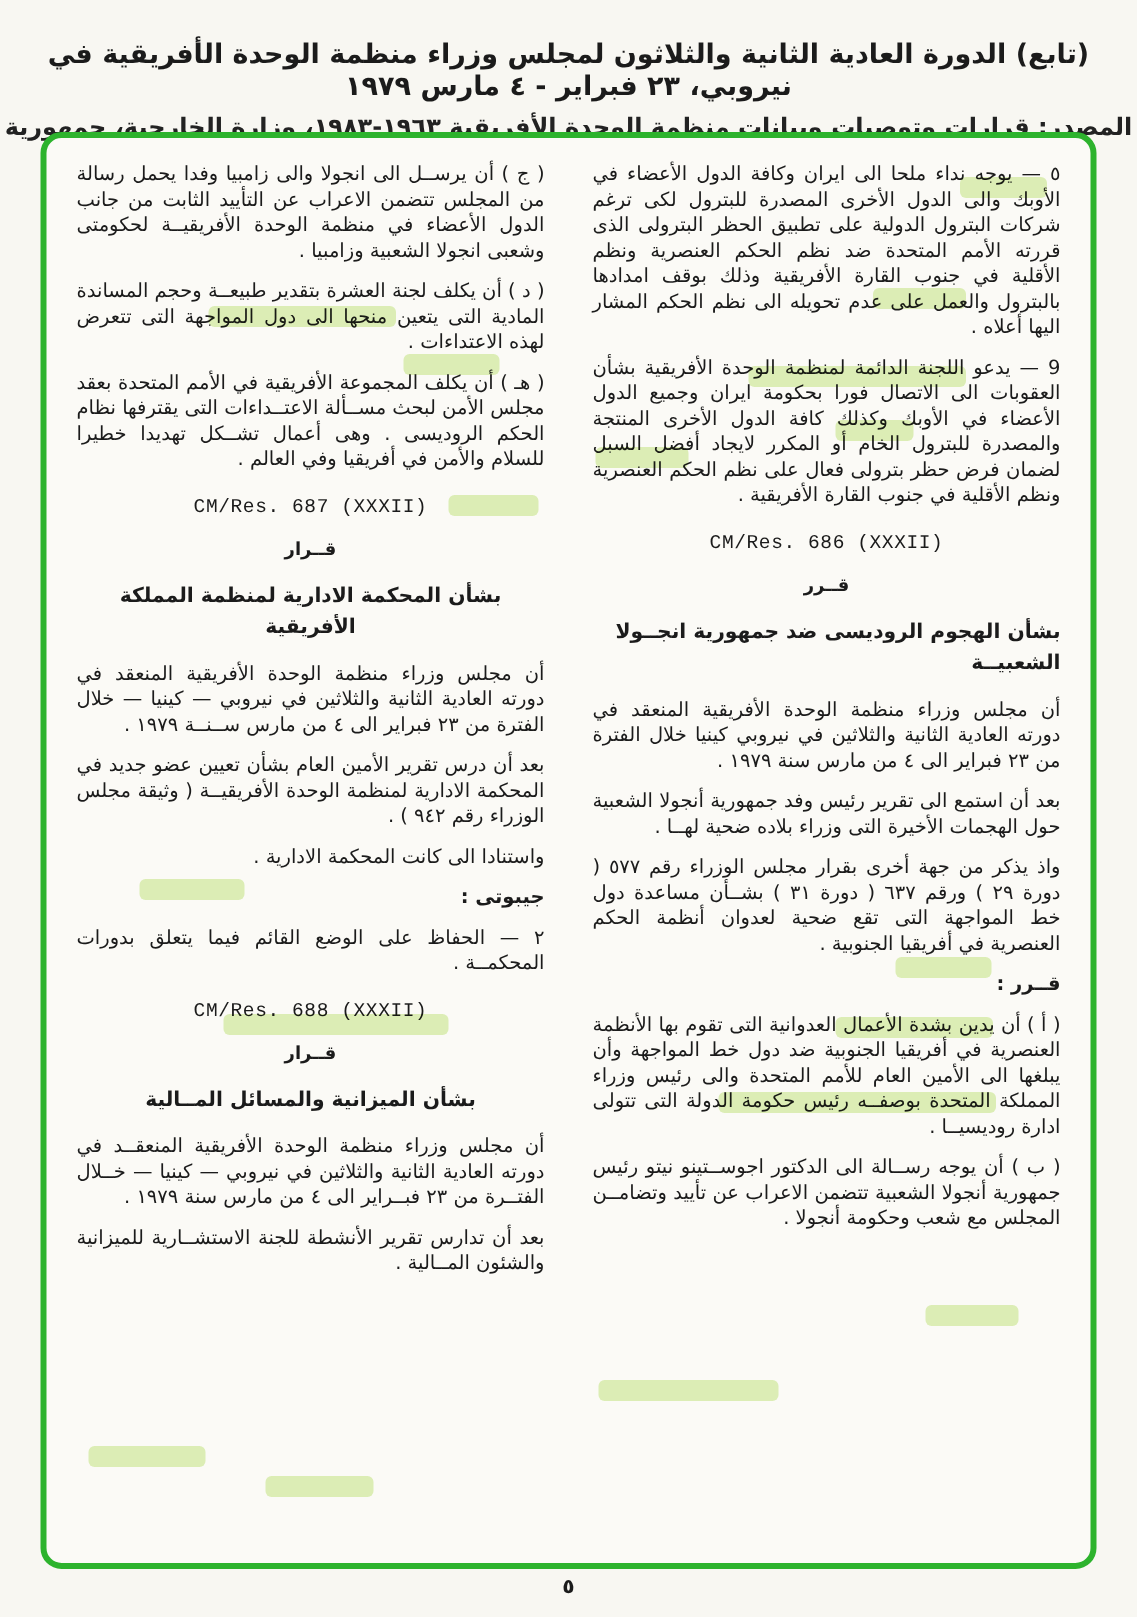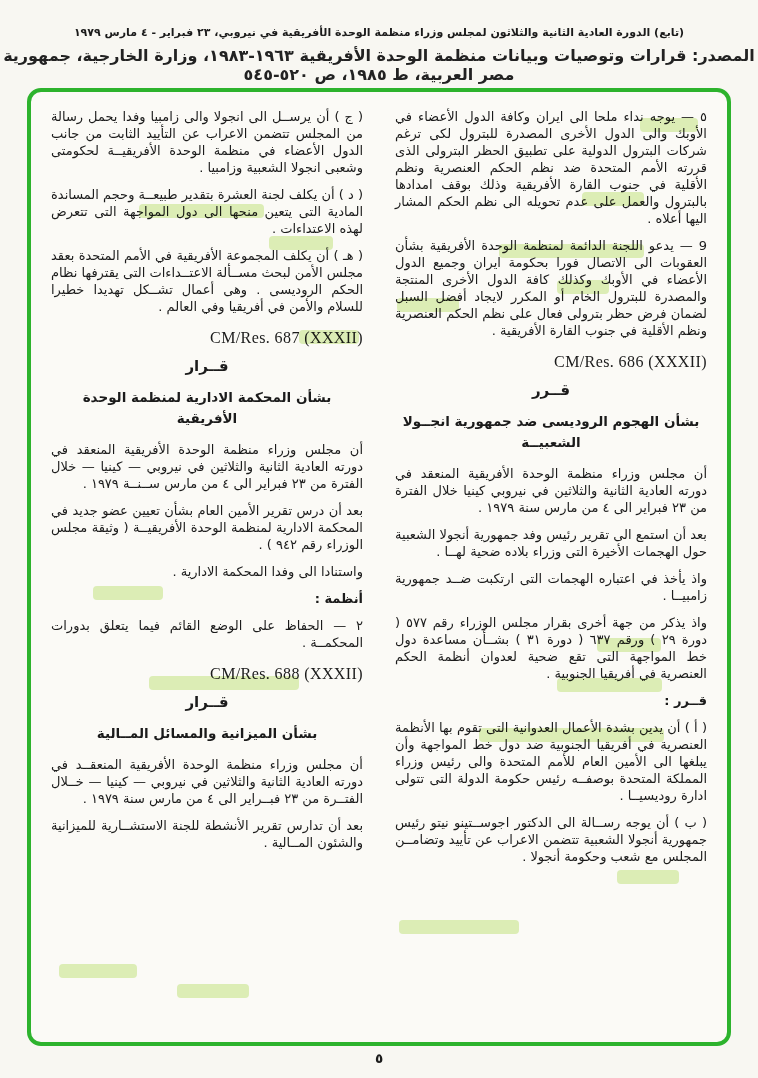--- a/index.html
+++ b/index.html
@@ -7,54 +7,54 @@
   body {
     background:#f8f7f2;
     font-family:"DejaVu Sans", sans-serif;
     color:#1b1b1b;
     overflow:hidden;
   }
   .page { position:relative; width:758px; height:1078px; }
 
   
   .hdr { direction:rtl; text-align:center; padding-top:26px; }
-  .hdr1 { font-size:11px; font-weight:bold; letter-spacing:.2px; }
+  .hdr1 { font-size:18px; font-weight:bold; letter-spacing:.2px; }
   .hdr2 { font-size:16px; font-weight:bold; margin-top:7px; color:#222; }
 
   
   .content-box {
     position:absolute; left:27px; top:88px;
     width:704px; height:958px;
     border:4px solid var(--green, #2db32d);
     border-radius:14px;
     padding:16px 20px;
     background:#fbfaf6;
   }
   .columns { display:flex; direction:rtl; gap:32px; height:100%; }
   .col {
     flex:1; direction:rtl; text-align:justify;
     font-size:13px; line-height:17px;
   }
   .para { margin-bottom:10px; text-align:justify; }
   .decide { font-weight:bold; margin-bottom:10px; }
   .res-id {
-    direction:ltr; text-align:right;
-    font-family:Liberation Serif, serif;
-    font-size:16px; letter-spacing:.4px;
+    direction:ltr; text-align:center;
+    font-family:Liberation Mono, monospace;
+    font-size:13px; letter-spacing:.4px;
     margin:14px 0 12px;
   }
   .res-title {
-    text-align:center; font-size:15px; font-weight:bold;
+    text-align:center; font-size:12px; font-weight:bold;
     letter-spacing:1px; margin:4px 0 12px;
   }
   .res-subject {
     font-size:13.5px; font-weight:bold; line-height:21px;
     text-align:center; margin:0 0 12px;
   }
-  .res-subject.ralign { }
+  .res-subject.ralign { text-align:right; }
 
   
   .hl {
     position:absolute; height:14px; border-radius:4px;
     background:var(--hl, #b9e36a); opacity:.45;
     mix-blend-mode:multiply; pointer-events:none;
   }
 
   
   .page-number {
@@ -76,38 +76,37 @@
     <div class="columns">
 
       <section class="col">
         <p class="para">٥ — يوجه نداء ملحا الى ايران وكافة الدول الأعضاء في الأوبك والى الدول الأخرى المصدرة للبترول لكى ترغم شركات البترول الدولية على تطبيق الحظر البترولى الذى قررته الأمم المتحدة ضد نظم الحكم العنصرية ونظم الأقلية في جنوب القارة الأفريقية وذلك بوقف امدادها بالبترول والعمل على عدم تحويله الى نظم الحكم المشار اليها أعلاه .</p>
         <p class="para">9 — يدعو اللجنة الدائمة لمنظمة الوحدة الأفريقية بشأن العقوبات الى الاتصال فورا بحكومة ايران وجميع الدول الأعضاء في الأوبك وكذلك كافة الدول الأخرى المنتجة والمصدرة للبترول الخام أو المكرر لايجاد أفضل السبل لضمان فرض حظر بترولى فعال على نظم الحكم العنصرية ونظم الأقلية في جنوب القارة الأفريقية .</p>
         <div class="res-id">CM/Res. 686 (XXXII)</div>
         <h3 class="res-title">قــرر</h3>
         <h4 class="res-subject ralign">بشأن الهجوم الروديسى ضد جمهورية انجــولا الشعبيــة</h4>
         <p class="para">أن مجلس وزراء منظمة الوحدة الأفريقية المنعقد في دورته العادية الثانية والثلاثين في نيروبي كينيا خلال الفترة من ٢٣ فبراير الى ٤ من مارس سنة ١٩٧٩ .</p>
         <p class="para">بعد أن استمع الى تقرير رئيس وفد جمهورية أنجولا الشعبية حول الهجمات الأخيرة التى وزراء بلاده ضحية لهــا .</p>
-        <p class="para">واذ يأخذ في اعتباره الهجمات التى ارتكبت ضــد جمهورية زامبيــا .</p>
         <p class="para">واذ يذكر من جهة أخرى بقرار مجلس الوزراء رقم ٥٧٧ ( دورة ٢٩ ) ورقم ٦٣٧ ( دورة ٣١ ) بشــأن مساعدة دول خط المواجهة التى تقع ضحية لعدوان أنظمة الحكم العنصرية في أفريقيا الجنوبية .</p>
         <p class="para decide">قــرر :</p>
         <p class="para">( أ ) أن يدين بشدة الأعمال العدوانية التى تقوم بها الأنظمة العنصرية في أفريقيا الجنوبية ضد دول خط المواجهة وأن يبلغها الى الأمين العام للأمم المتحدة والى رئيس وزراء المملكة المتحدة بوصفــه رئيس حكومة الدولة التى تتولى ادارة روديسيــا .</p>
         <p class="para">( ب ) أن يوجه رســالة الى الدكتور اجوســتينو نيتو رئيس جمهورية أنجولا الشعبية تتضمن الاعراب عن تأييد وتضامــن المجلس مع شعب وحكومة أنجولا .</p>
       </section>
 
       <section class="col">
         <p class="para">( ج ) أن يرســل الى انجولا والى زامبيا وفدا يحمل رسالة من المجلس تتضمن الاعراب عن التأييد الثابت من جانب الدول الأعضاء في منظمة الوحدة الأفريقيــة لحكومتى وشعبى انجولا الشعبية وزامبيا .</p>
         <p class="para">( د ) أن يكلف لجنة العشرة بتقدير طبيعــة وحجم المساندة المادية التى يتعين منحها الى دول المواجهة التى تتعرض لهذه الاعتداءات .</p>
         <p class="para">( هـ ) أن يكلف المجموعة الأفريقية في الأمم المتحدة بعقد مجلس الأمن لبحث مســألة الاعتــداءات التى يقترفها نظام الحكم الروديسى . وهى أعمال تشــكل تهديدا خطيرا للسلام والأمن في أفريقيا وفي العالم .</p>
         <div class="res-id">CM/Res. 687 (XXXII)</div>
         <h3 class="res-title">قــرار</h3>
-        <h4 class="res-subject">بشأن المحكمة الادارية لمنظمة الوحدة الأفريقية</h4>
+        <h4 class="res-subject">بشأن المحكمة الادارية لمنظمة المملكة الأفريقية</h4>
         <p class="para">أن مجلس وزراء منظمة الوحدة الأفريقية المنعقد في دورته العادية الثانية والثلاثين في نيروبي — كينيا — خلال الفترة من ٢٣ فبراير الى ٤ من مارس ســنــة ١٩٧٩ .</p>
         <p class="para">بعد أن درس تقرير الأمين العام بشأن تعيين عضو جديد في المحكمة الادارية لمنظمة الوحدة الأفريقيــة ( وثيقة مجلس الوزراء رقم ٩٤٢ ) .</p>
-        <p class="para">واستنادا الى وفدا المحكمة الادارية .</p>
-        <p class="para decide">أنظمة :</p>
+        <p class="para">واستنادا الى كانت المحكمة الادارية .</p>
+        <p class="para decide">جيبوتى :</p>
         <p class="para">٢ — الحفاظ على الوضع القائم فيما يتعلق بدورات المحكمــة .</p>
         <div class="res-id">CM/Res. 688 (XXXII)</div>
         <h3 class="res-title">قــرار</h3>
         <h4 class="res-subject">بشأن الميزانية والمسائل المــالية</h4>
         <p class="para">أن مجلس وزراء منظمة الوحدة الأفريقية المنعقــد في دورته العادية الثانية والثلاثين في نيروبي — كينيا — خــلال الفتــرة من ٢٣ فبــراير الى ٤ من مارس سنة ١٩٧٩ .</p>
         <p class="para">بعد أن تدارس تقرير الأنشطة للجنة الاستشــارية للميزانية والشئون المــالية .</p>
       </section>
 
     </div>
 

